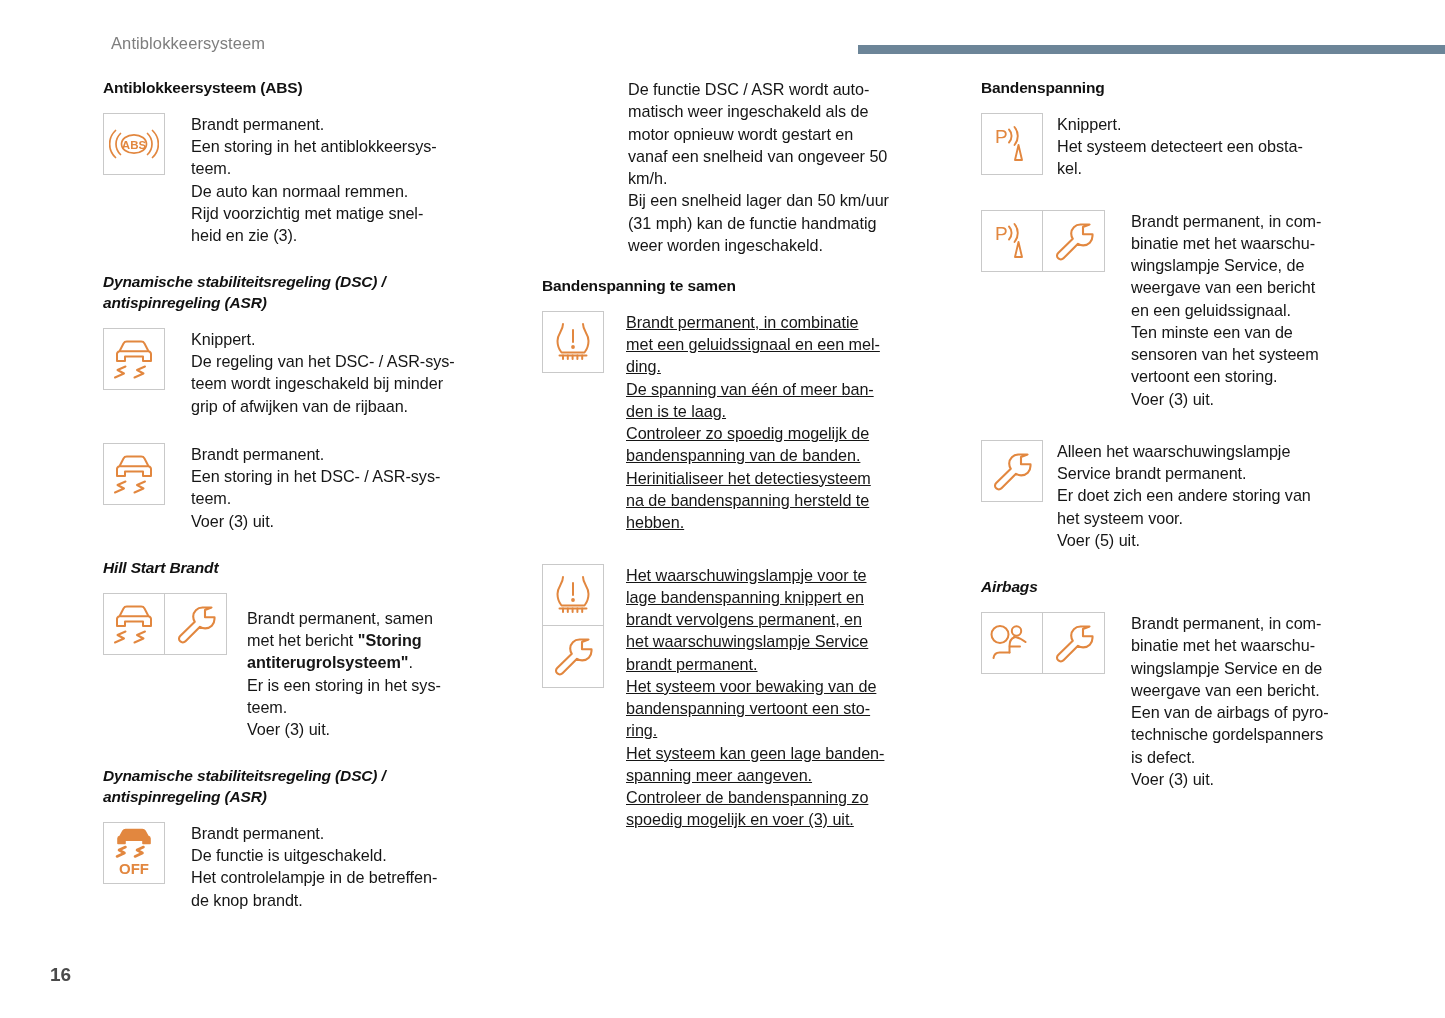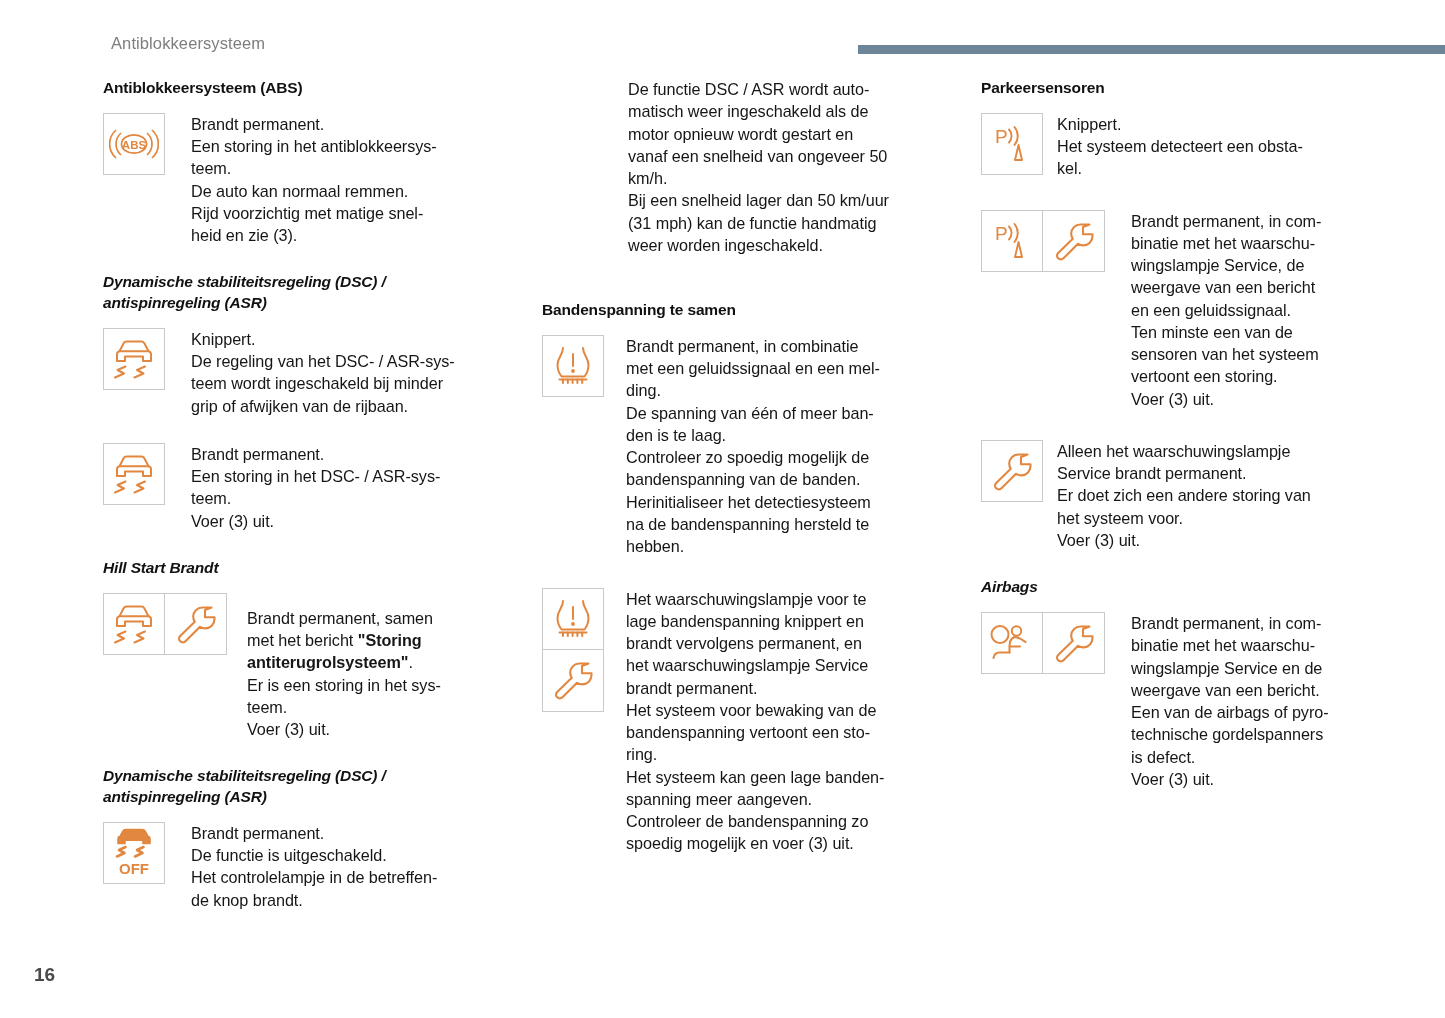--- a/index.html
+++ b/index.html
@@ -104,32 +104,32 @@
     line-height: 1.375;
     color: #161616;
     letter-spacing: -0.05px;
     white-space: pre-line;
   }
   .body-text b { font-weight: bold; }
 
   
   .gap-14 { margin-left: 14px; }
   .gap-20 { margin-left: 20px; margin-top: 14px; }
-  .gap-22 { margin-left: 22px; }
+  .gap-22 { margin-left: 22px; text-decoration: underline; }
   .gap-26 { margin-left: 26px; }
 
   
   .text-only {
     margin-left: 86px;
-    margin-bottom: 44px;
+    margin-bottom: 20px;
   }
 
   .page-number {
     position: absolute;
-    left: 34px;
+    left: 50px;
     bottom: 32px;
     font-size: 19px;
     font-weight: bold;
     color: #4a4a4a;
   }
 </style>
 </head>
 <body>
 
 <div class="page">
@@ -344,21 +344,21 @@
 Het systeem kan geen lage banden-
 spanning meer aangeven.
 Controleer de bandenspanning zo
 spoedig mogelijk en voer (3) uit.</div>
       </div>
 
     </div>
 
     <div class="col">
 
-      <h2 class="sec-title" style="white-space: pre-line;">Parkeersensoren</h2>
+      <h2 class="sec-title" style="white-space: pre-line;">Bandenspanning</h2>
 
       <div class="block nudge">
         <div class="iconset">
           <div class="icon-box">
             <svg width="48" height="44" viewBox="0 0 48 44">
               <text x="7" y="21" fill="#E2873F" font-family="Liberation Sans, sans-serif" font-size="19" font-weight="normal">P</text>
               <g fill="none" stroke="#E2873F" stroke-width="1.9" stroke-linecap="round">
                 <path d="M21 7.5 A 9.5 9.5 0 0 1 21 20.5"></path>
                 <path d="M26.5 5 A 14 14 0 0 1 26.5 23"></path>
               </g>
@@ -413,21 +413,21 @@
               <g fill="none" stroke="#E2873F" stroke-width="2.1" stroke-linejoin="round" stroke-linecap="round">
                 <path d="M38.5 6.5 L29.5 6.5 C24.2 6.5 20.2 10.5 20.2 15.6 C20.2 17.6 20.8 19.3 21.8 20.8 L7.2 35 C5.6 36.5 5.6 38.8 7.2 40.3 C8.7 41.8 11 41.8 12.5 40.3 L27 25.8 C28.5 26.8 30.3 27.4 32.2 27.4 C37.4 27.4 41.5 23.3 41.5 18.1 L41.5 16.2 L32 16.2 L32 9 Z"></path>
               </g>
             </svg>
           </div>
         </div>
         <div class="body-text gap-14">Alleen het waarschuwingslampje
 Service brandt permanent.
 Er doet zich een andere storing van
 het systeem voor.
-Voer (3) uit.</div>
+Voer (5) uit.</div>
       </div>
 
       <h2 class="sec-title" style="white-space: pre-line;">Airbags</h2>
 
       <div class="block">
         <div class="iconset">
           <div class="icon-box">
             <svg width="50" height="44" viewBox="0 0 50 44">
               <g fill="none" stroke="#E2873F" stroke-width="2" stroke-linejoin="round" stroke-linecap="round">
                 <circle cx="13" cy="13.5" r="8.5"></circle>

